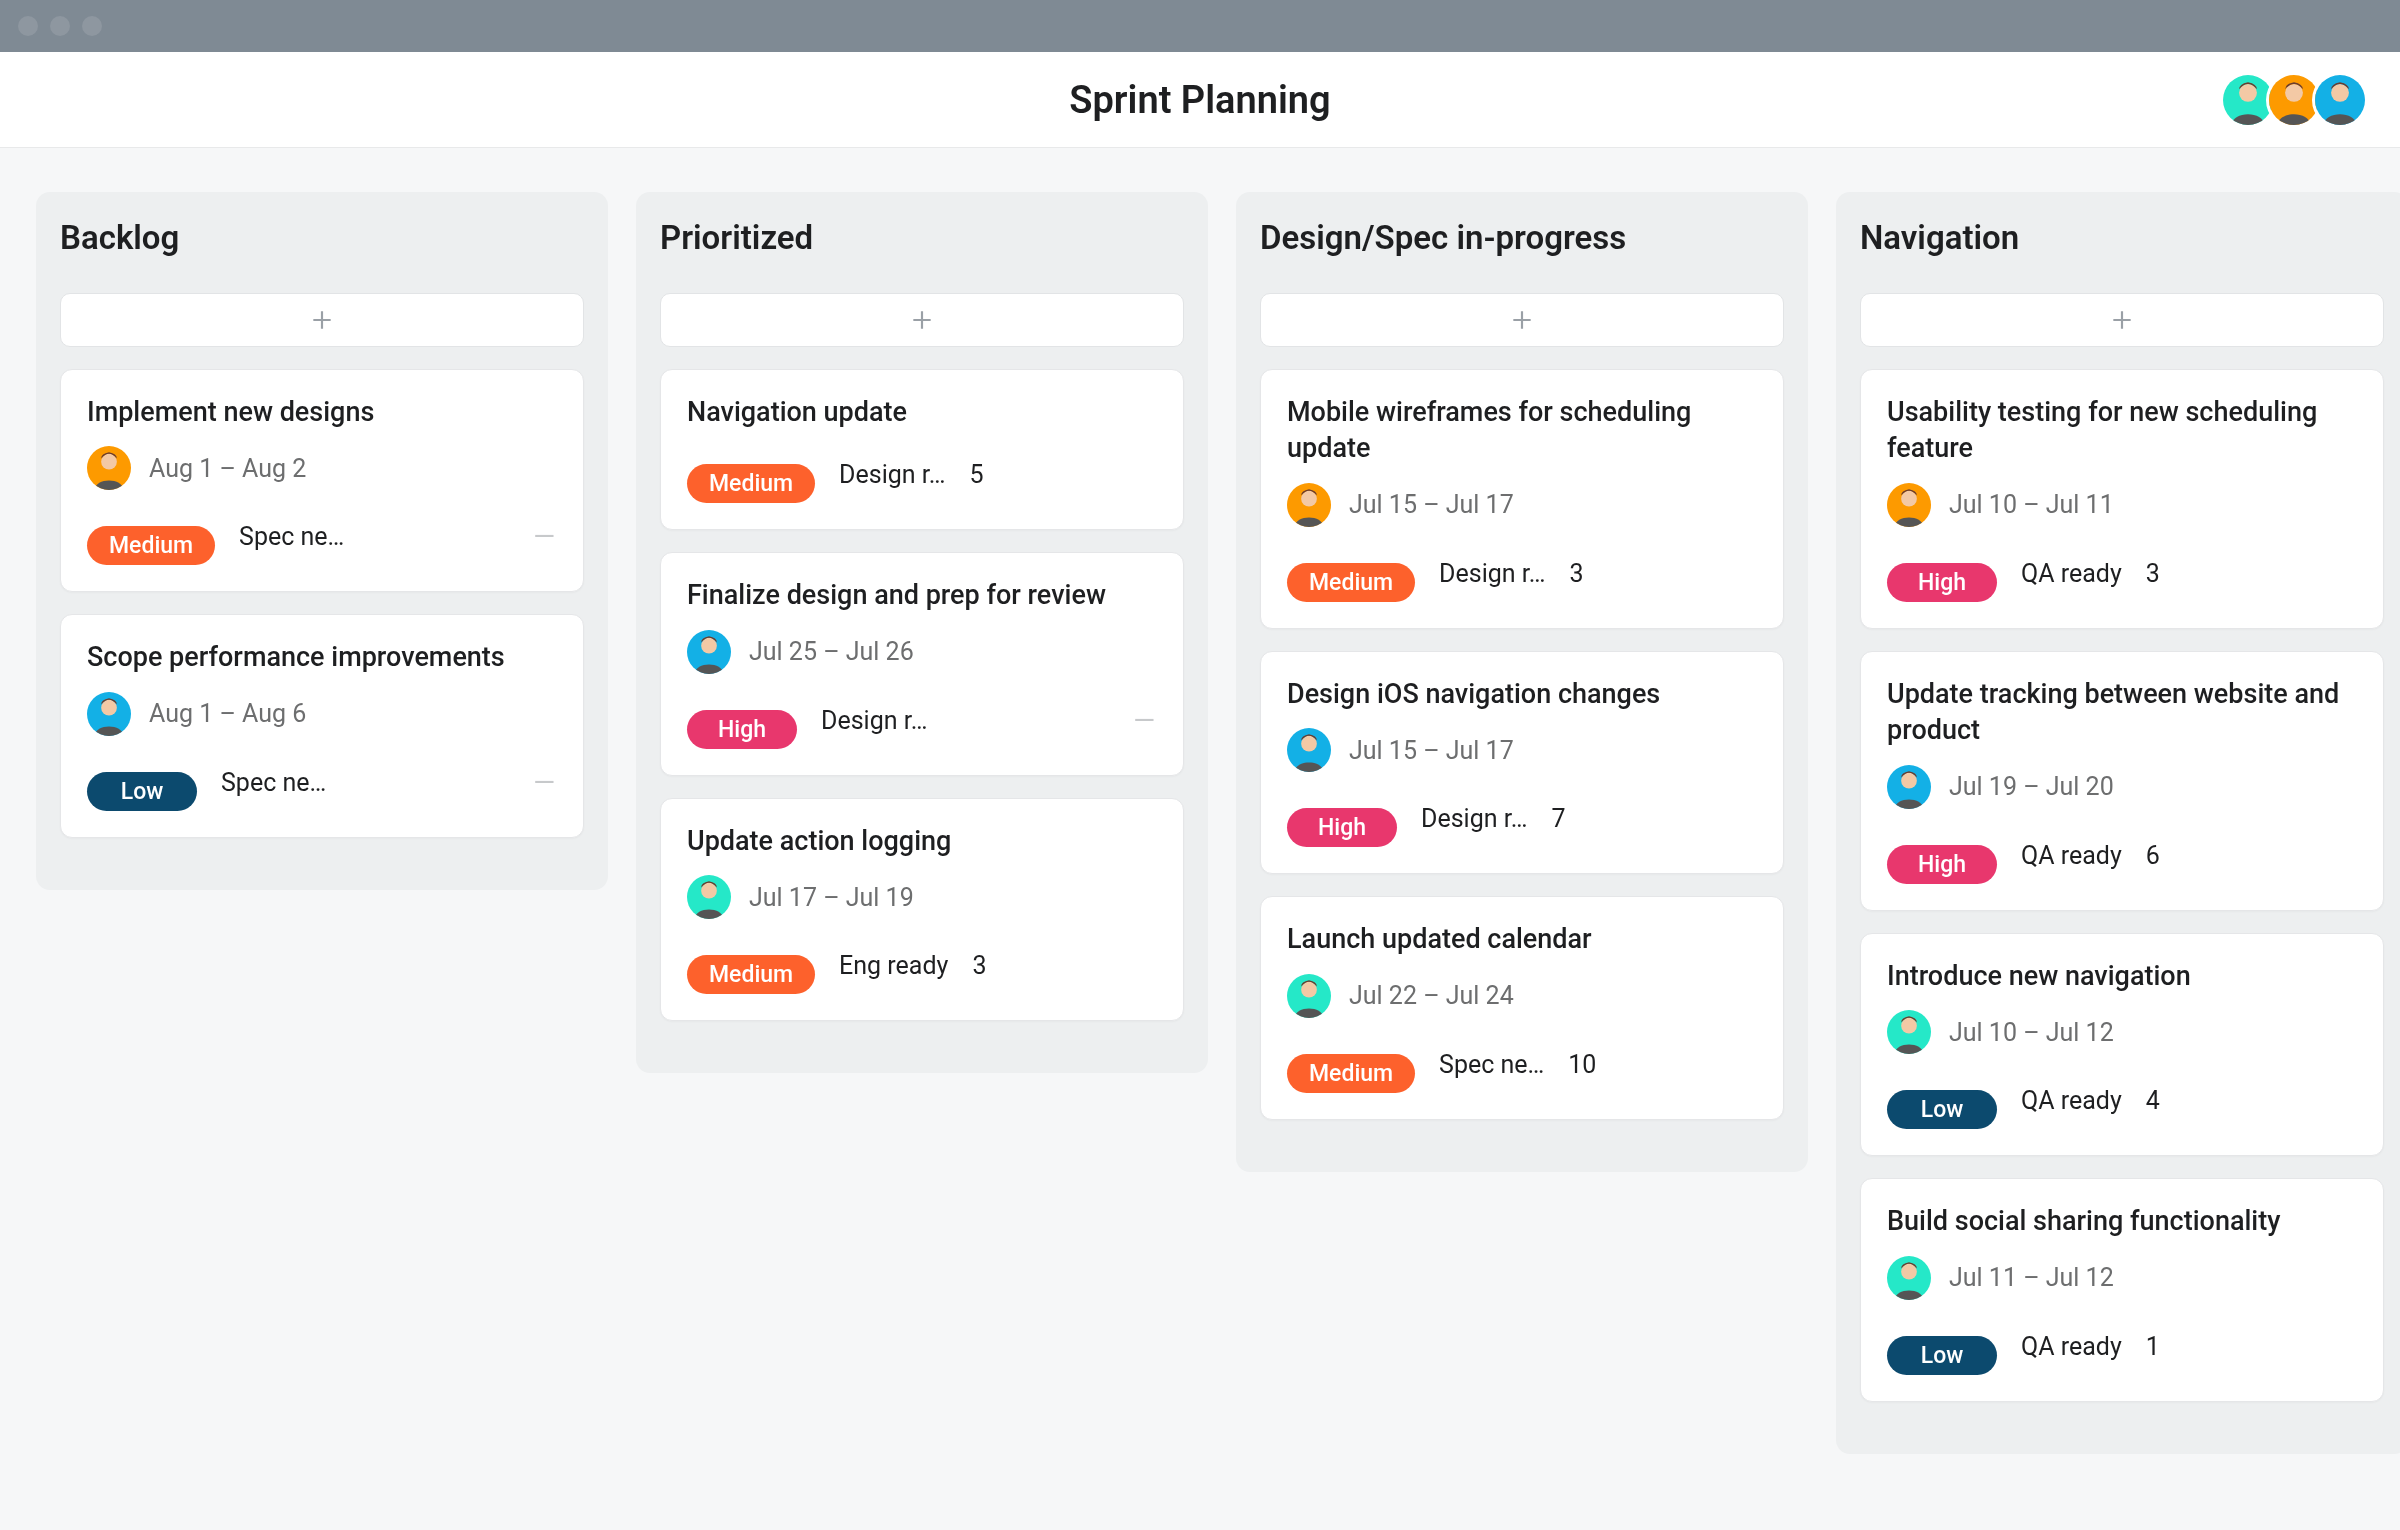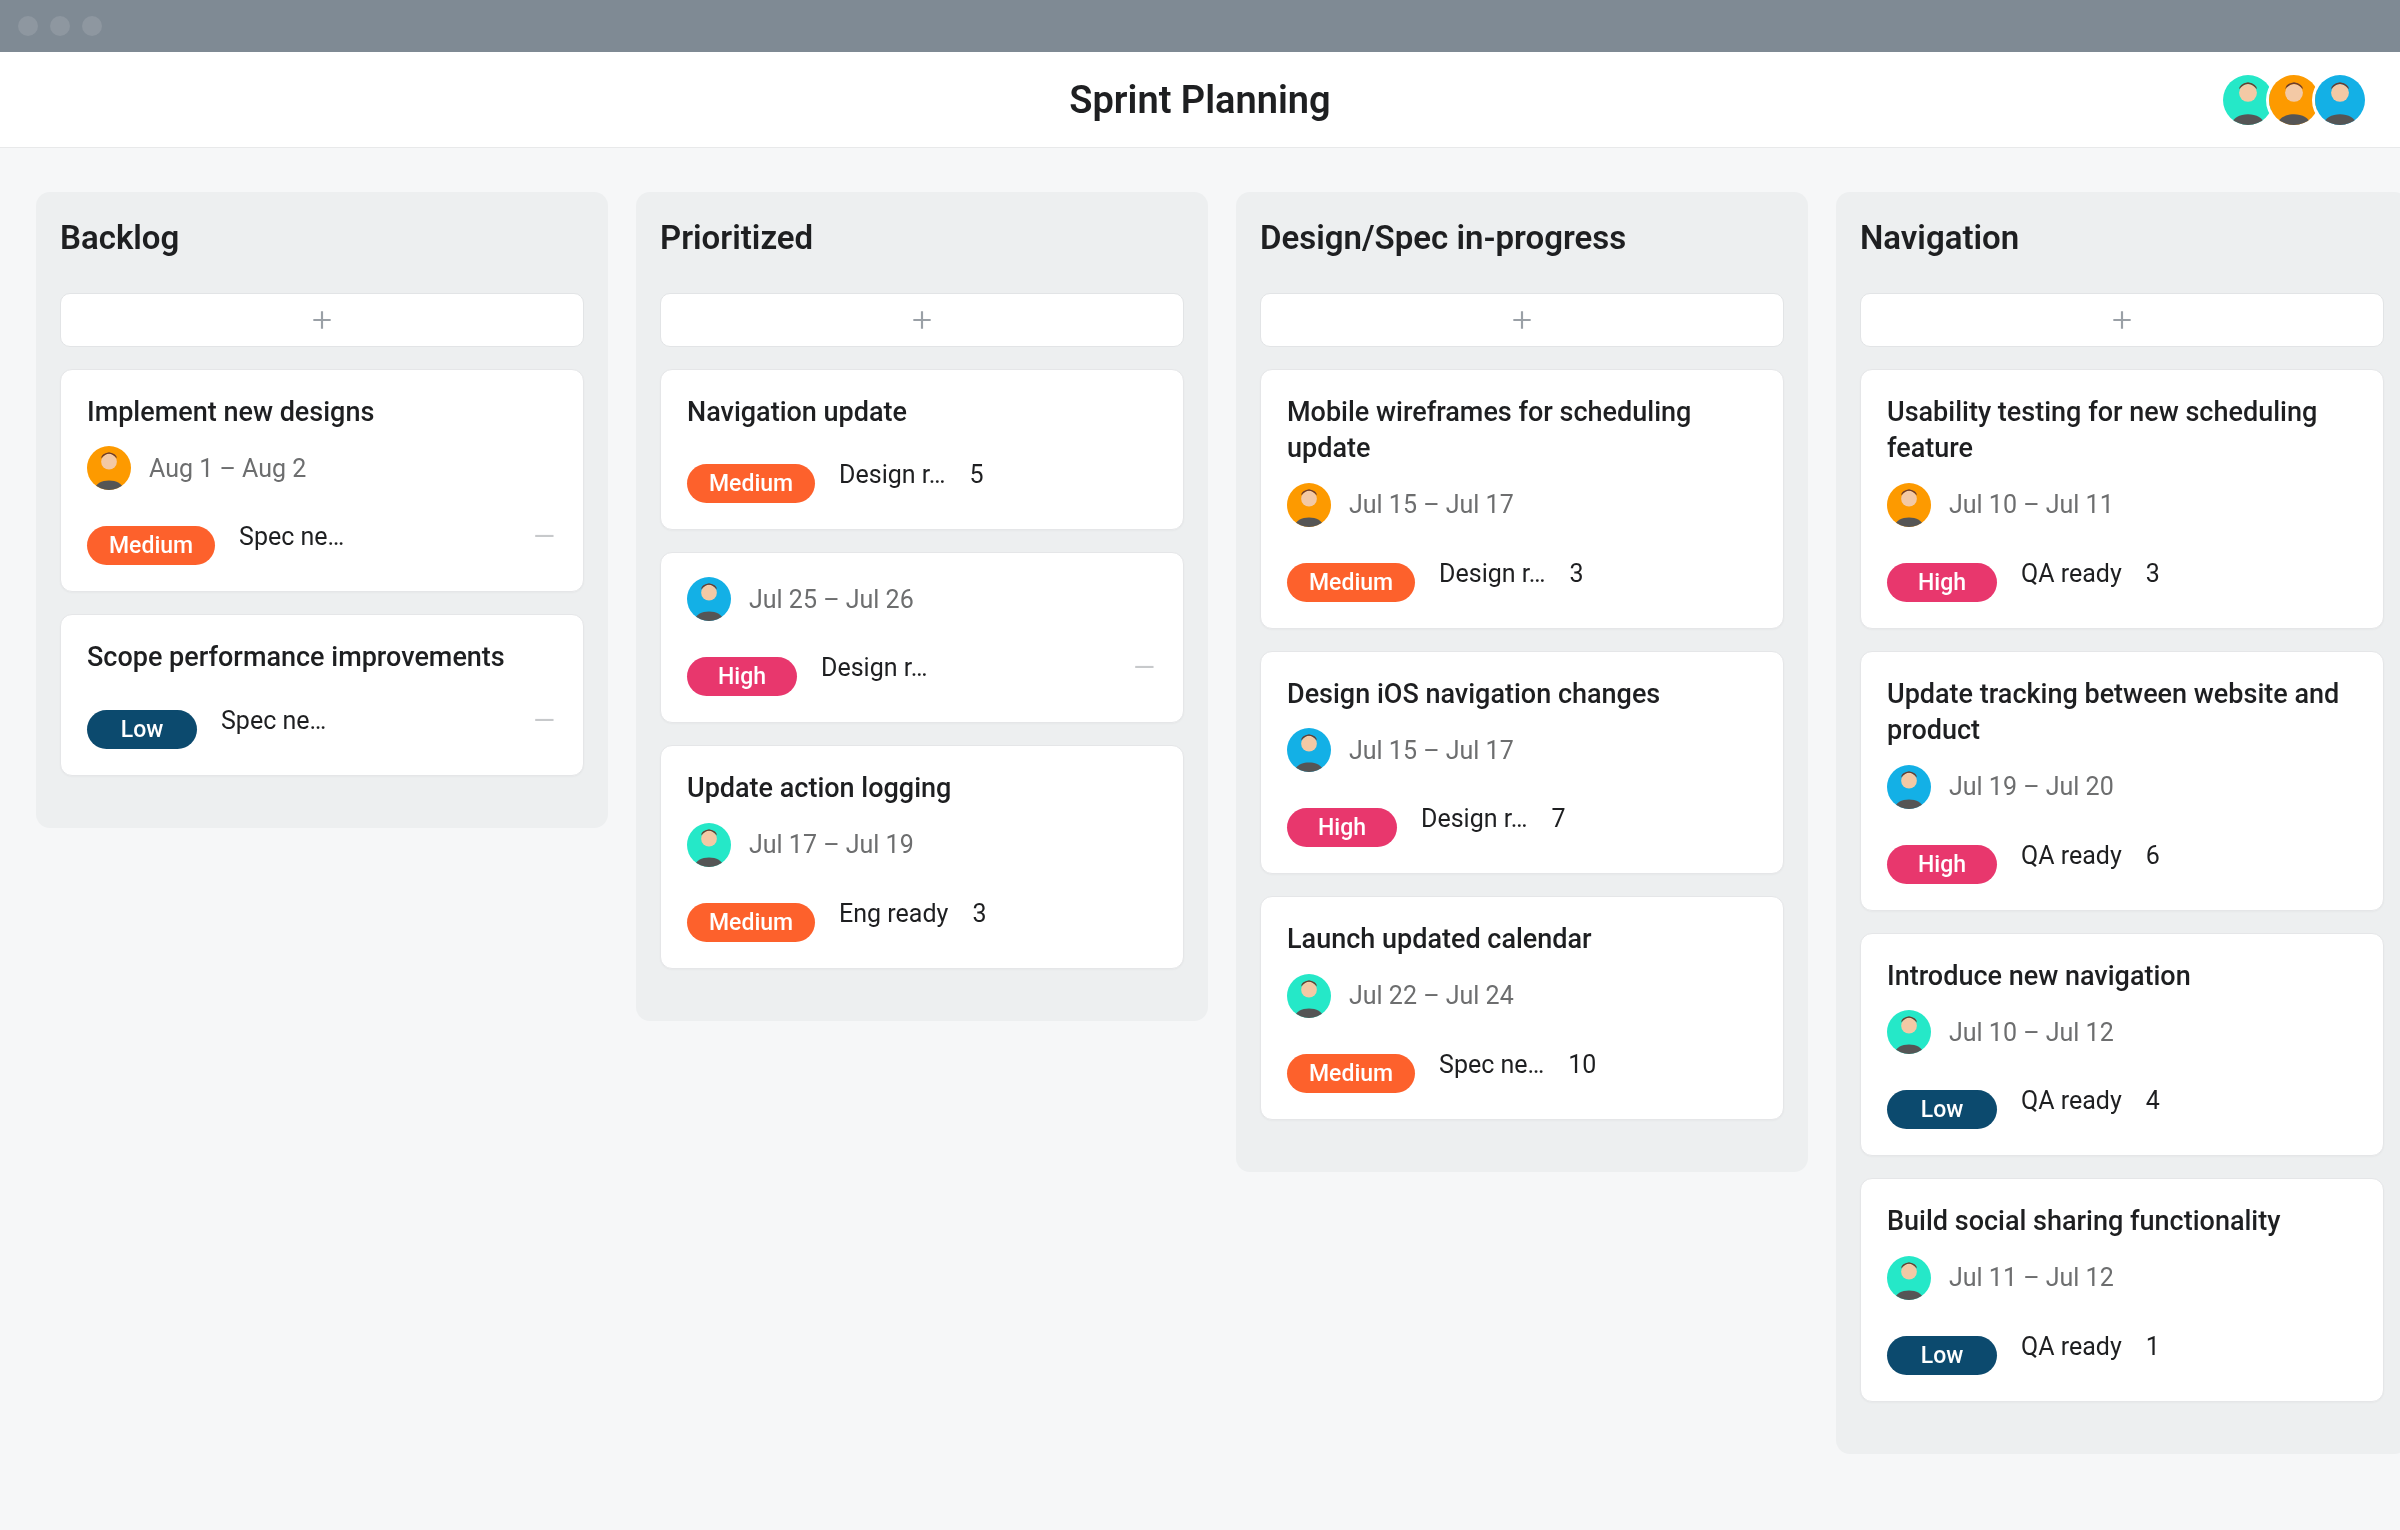--- a/index.html
+++ b/index.html
@@ -214,20 +214,31 @@
           <div class="card-dates">Aug 1 – Aug 2</div>
         </div>
         <div class="card-footer">
           <div class="pill pill-medium">Medium</div>
           <div class="status-text">Spec ne…</div>
           <div class="dash-placeholder">—</div>
         </div>
       </div>
       <div class="card">
         <div class="card-title">Scope performance improvements</div>
+        <div class="card-meta">
+          <div class="avatar-sm">
+            <svg viewBox="0 0 56 56">
+              <rect width="56" height="56" fill="#13b0e6"></rect>
+    <circle cx="28" cy="20" r="10" fill="#f3c9a5"></circle>
+    <path d="M10 56 C10 40 46 40 46 56 Z" fill="#555"></path>
+    <path d="M18 16 Q28 4 38 16 Q38 10 28 8 Q18 10 18 16 Z" fill="#6b3d2e"></path>
+  </svg>
+          </div>
+          <div class="card-dates">Aug 1 – Aug 6</div>
+        </div>
         <div class="card-footer">
           <div class="pill pill-low">Low</div>
           <div class="status-text">Spec ne…</div>
           <div class="dash-placeholder">—</div>
         </div>
       </div>
     </div>
     <div class="column">
       <div class="column-title">Prioritized</div>
       <div class="add-card-btn">
@@ -237,20 +248,21 @@
       </div>
       <div class="card">
         <div class="card-title">Navigation update</div>
         <div class="card-footer">
           <div class="pill pill-medium">Medium</div>
           <div class="status-text">Design r…</div>
           <div class="count">5</div>
         </div>
       </div>
       <div class="card">
+        <div class="card-title">Finalize design and prep for review</div>
         <div class="card-meta">
           <div class="avatar-sm">
             <svg viewBox="0 0 56 56">
               <rect width="56" height="56" fill="#13b0e6"></rect>
     <circle cx="28" cy="20" r="10" fill="#f3c9a5"></circle>
     <path d="M10 56 C10 40 46 40 46 56 Z" fill="#555"></path>
     <path d="M18 16 Q28 4 38 16 Q38 10 28 8 Q18 10 18 16 Z" fill="#6b3d2e"></path>
   </svg>
           </div>
           <div class="card-dates">Jul 25 – Jul 26</div>

